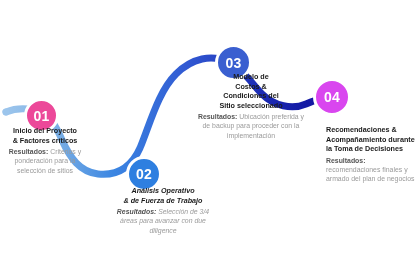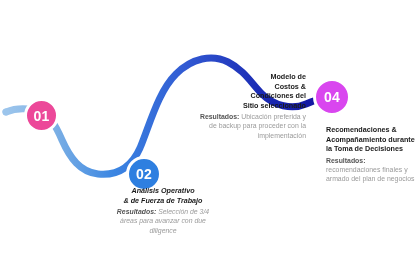--- a/index.html
+++ b/index.html
@@ -92,21 +92,21 @@
     margin: 0;
     white-space: pre-line;
   }
   .step-result .result-label {
     font-weight: bold;
     color: #555555;
   }
 
   .text-01 { left: 2px;   top: 126px; width: 86px;  text-align: center; }
   .text-02 { left: 110px; top: 186px; width: 106px; text-align: center; font-style: italic; }
-  .text-03 { left: 196px; top: 72px;  width: 110px; text-align: right; }
+  .text-03 { left: 196px; top: 72px;  width: 110px; text-align: center; }
   .text-04 { left: 326px; top: 90px;  width: 94px;  text-align: left; margin-top: 35px; }
 </style>
 </head>
 <body>
 
 <div id="diagram-root">
 
   <svg id="curve-layer" viewBox="0 0 420 280">
     <defs>
       <linearGradient id="curveGrad" x1="0" y1="0" x2="1" y2="0">
@@ -131,24 +131,32 @@
              C 318 99, 326 96, 332 96" fill="none" stroke="url(#curveGrad)" stroke-width="7" stroke-linecap="round"></path>
     <circle cx="6" cy="112" r="3.5" fill="#9CC5EC"></circle>
   </svg>
 
   <div class="step-node node-01">
     <span>01</span>
   </div>
   <div class="step-node node-02">
     <span>02</span>
   </div>
+  <div class="step-node node-03">
+    <span>03</span>
+  </div>
   <div class="step-node node-04">
     <span>04</span>
   </div>
 
+  <div class="step-text text-01">
+    <p class="step-title">Inicio del Proyecto
+&amp; Factores críticos</p>
+    <p class="step-result"><span class="result-label">Resultados:</span><span> Criterios y ponderación para la selección de sitios</span></p>
+  </div>
 
   <div class="step-text text-02">
     <p class="step-title">Análisis Operativo
 &amp; de Fuerza de Trabajo</p>
     <p class="step-result"><span class="result-label">Resultados:</span><span> Selección de 3/4 áreas para avanzar con due diligence</span></p>
   </div>
 
   <div class="step-text text-03">
     <p class="step-title">Modelo de
 Costos &amp;

